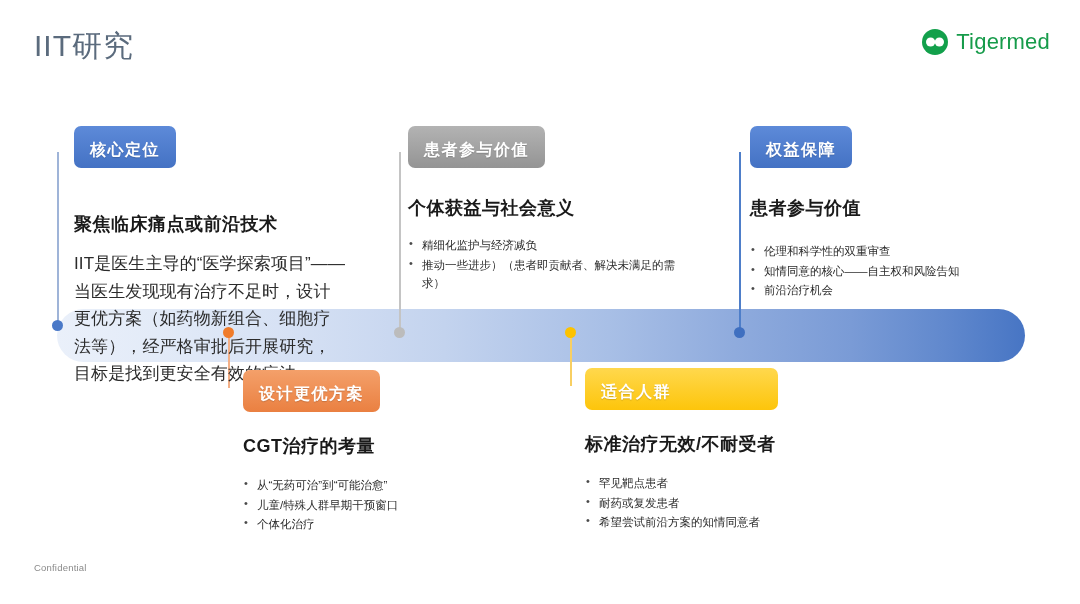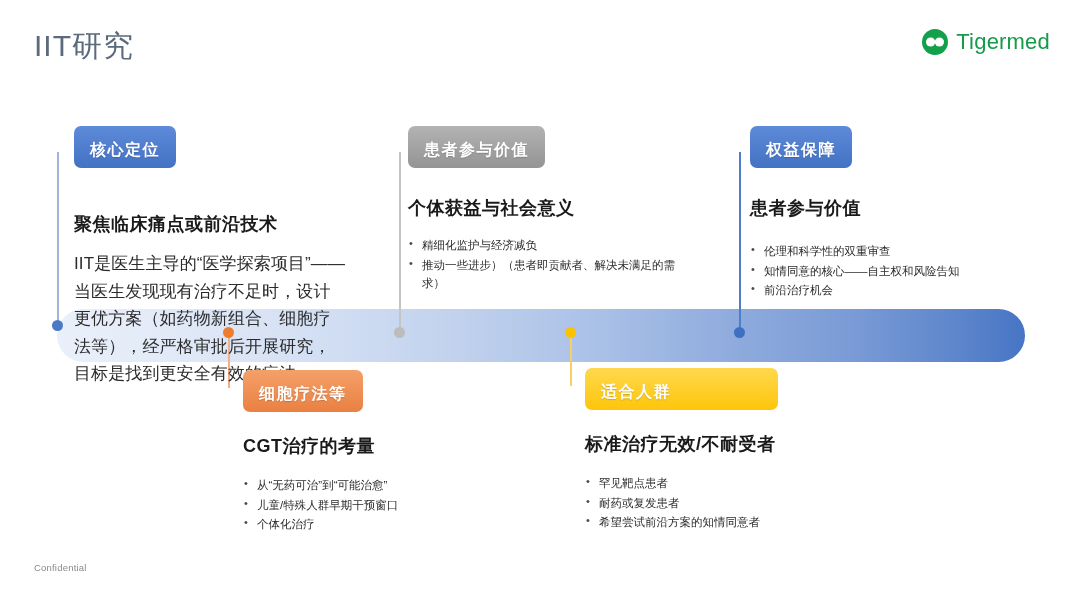--- a/index.html
+++ b/index.html
@@ -220,21 +220,21 @@
     <div class="badge blue">权益保障</div>
     <div class="card-title">患者参与价值</div>
     <ul class="card-list">
       <li>伦理和科学性的双重审查</li>
       <li>知情同意的核心——自主权和风险告知</li>
       <li>前沿治疗机会</li>
     </ul>
   </div>
 
   <div class="card card-4">
-    <div class="badge orange">细胞疗法等</div>
+    <div class="badge orange">设计更优方案</div>
     <div class="card-title">CGT治疗的考量</div>
     <ul class="card-list">
       <li>从“无药可治”到“可能治愈”</li>
       <li>儿童/特殊人群早期干预窗口</li>
       <li>个体化治疗</li>
     </ul>
   </div>
 
   <div class="card card-5">
     <div class="badge yellow">适合人群</div>

